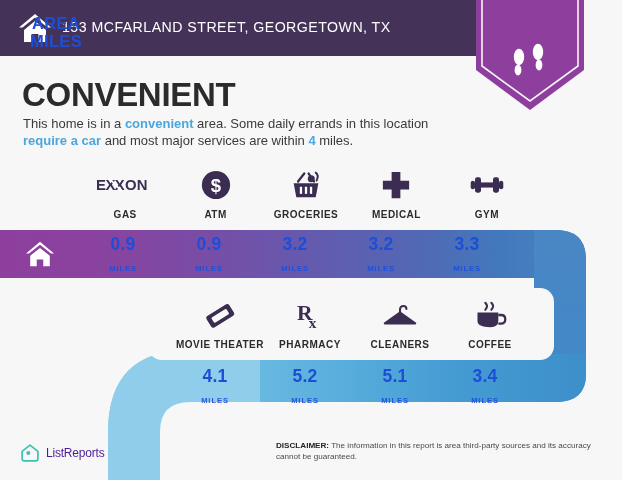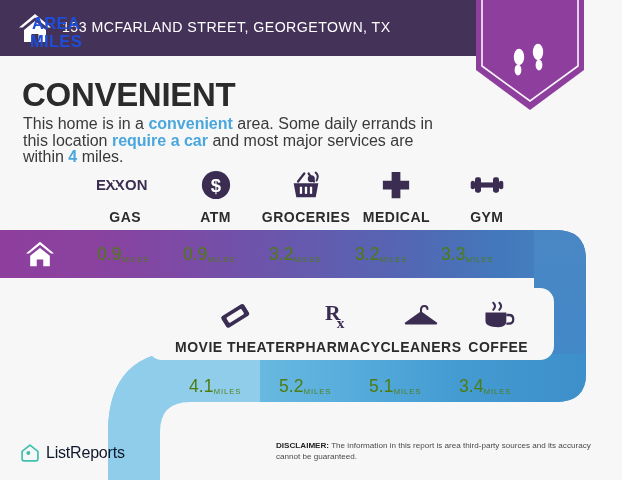--- a/index.html
+++ b/index.html
@@ -75,21 +75,21 @@
     font-size: 33px;
     font-weight: bold;
     color: #2b2b2b;
     letter-spacing: -0.3px;
     z-index: 4;
   }
   #subtitle {
     position: absolute;
     left: 23px; top: 116px;
     width: 430px;
-    font-size: 16px;
+    font-size: 13px;
     line-height: 16.5px;
     color: #3a3a3a;
     z-index: 4;
   }
   .hl { color: #4aa7dd; font-weight: bold; }
 
   
   .icon-row {
     position: absolute;
     display: flex;
@@ -105,21 +105,21 @@
     justify-content: flex-end;
   }
   .icon-glyph {
     height: 34px;
     display: flex;
     align-items: center;
     justify-content: center;
   }
   .icon-label {
     margin-top: 7px;
-    font-size: 14px;
+    font-size: 10px;
     font-weight: bold;
     color: #2b2b2b;
     letter-spacing: 0.5px;
     white-space: nowrap;
   }
 
   
   #icon-panel-2 {
     position: absolute;
     left: 148px; top: 288px;
@@ -154,24 +154,25 @@
   #bar2-cells {
     position: absolute;
     left: 170px; top: 362px;
     width: 360px; height: 48px;
     display: flex;
     z-index: 3;
   }
   .val-cell {
     flex: 1;
     display: flex;
-    flex-direction: row;
+    flex-direction: column;
     align-items: center;
     justify-content: center;
-    color: #4d7c0f;
+    color: #1d4ed8;
+    font-weight: bold;
   }
   .val-num {
     font-size: 17.5px;
     line-height: 19px;
     letter-spacing: 0.2px;
   }
   .val-unit {
     font-size: 7.6px;
     letter-spacing: 0.9px;
     margin-top: 10px;
@@ -181,22 +182,22 @@
   
   #footer-logo {
     position: absolute;
     left: 20px; top: 443px;
     display: flex;
     align-items: center;
     z-index: 6;
   }
   #footer-logo-text {
     margin-left: 6px;
-    font-size: 16px;
-    color: #0f172a;
+    font-size: 12px;
+    color: #4c1d95;
     letter-spacing: -0.2px;
   }
   #disclaimer {
     position: absolute;
     left: 276px; top: 441px;
     width: 330px;
     font-size: 8.1px;
     line-height: 10.6px;
     color: #4a4a4a;
     z-index: 6;

